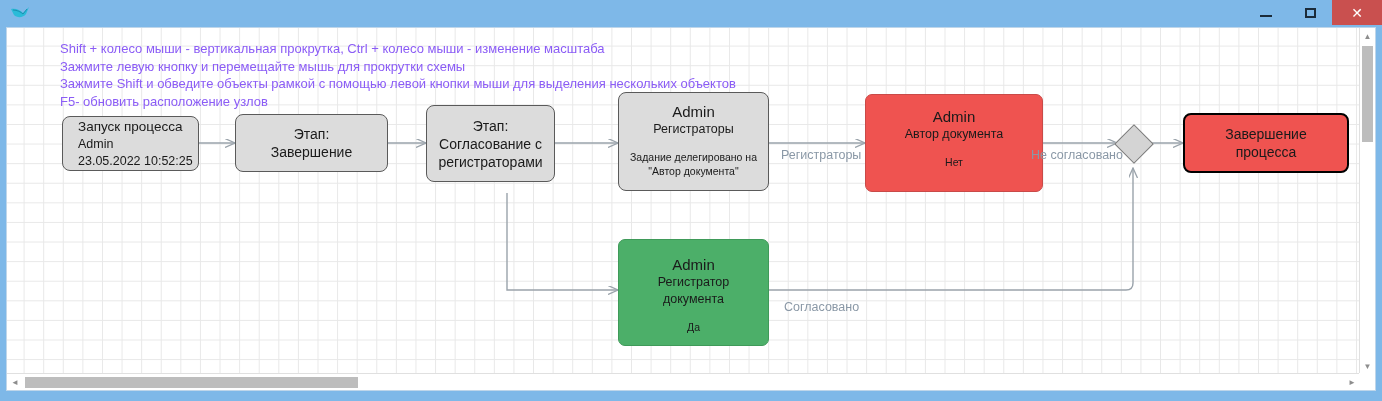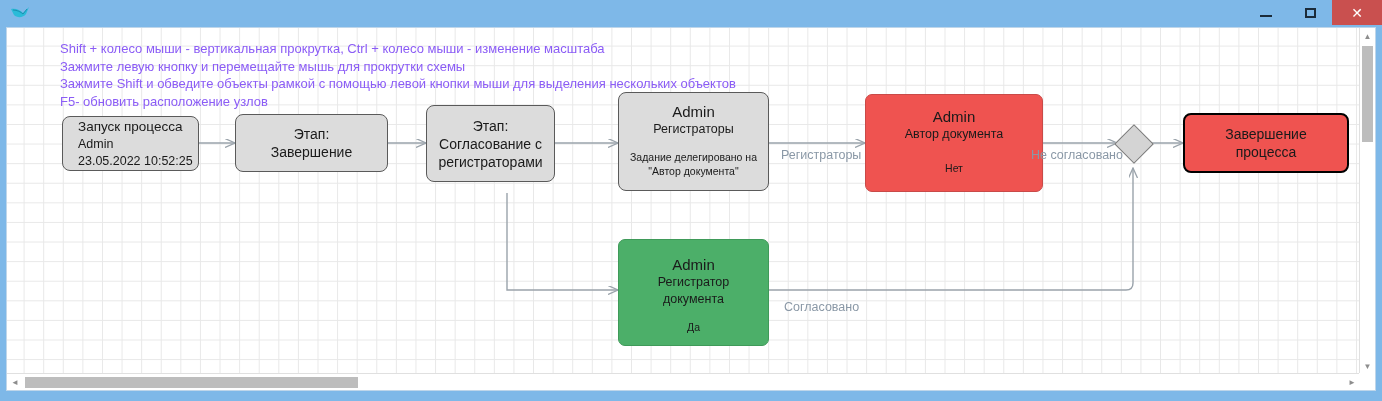--- a/index.html
+++ b/index.html
@@ -77,21 +77,21 @@
   .node.green{
     background:#4caf69;border:1px solid #3f9a59;border-radius:7px;
   }
   .node.terminal{
     background:#ef5350;border:2px solid #000000;border-radius:8px;
   }
   .n-title{font-size:14px;line-height:18px;}
   .n-title-lg{font-size:15px;line-height:19px;}
   .n-sub{font-size:12.5px;line-height:17px;}
   .n-small{font-size:10.5px;line-height:14px;margin-top:12px;}
-  .n-small2{font-size:10.5px;line-height:14px;margin-top:18px;}
+  .n-small2{font-size:10.5px;line-height:14px;margin-top:12px;}
   .left-align{text-align:left;padding-left:15px;}
   .left-align .n-title{font-size:13.5px;line-height:19px;}
   .left-align .n-sub{font-size:12.5px;line-height:17px;}
 
   .edge-label{
     position:absolute;color:#8a98a6;font-size:12.5px;white-space:nowrap;
   }
   .diamond{
     position:absolute;width:26px;height:26px;background:#d4d4d4;
     border:1px solid #7a7a7a;transform:rotate(45deg);

